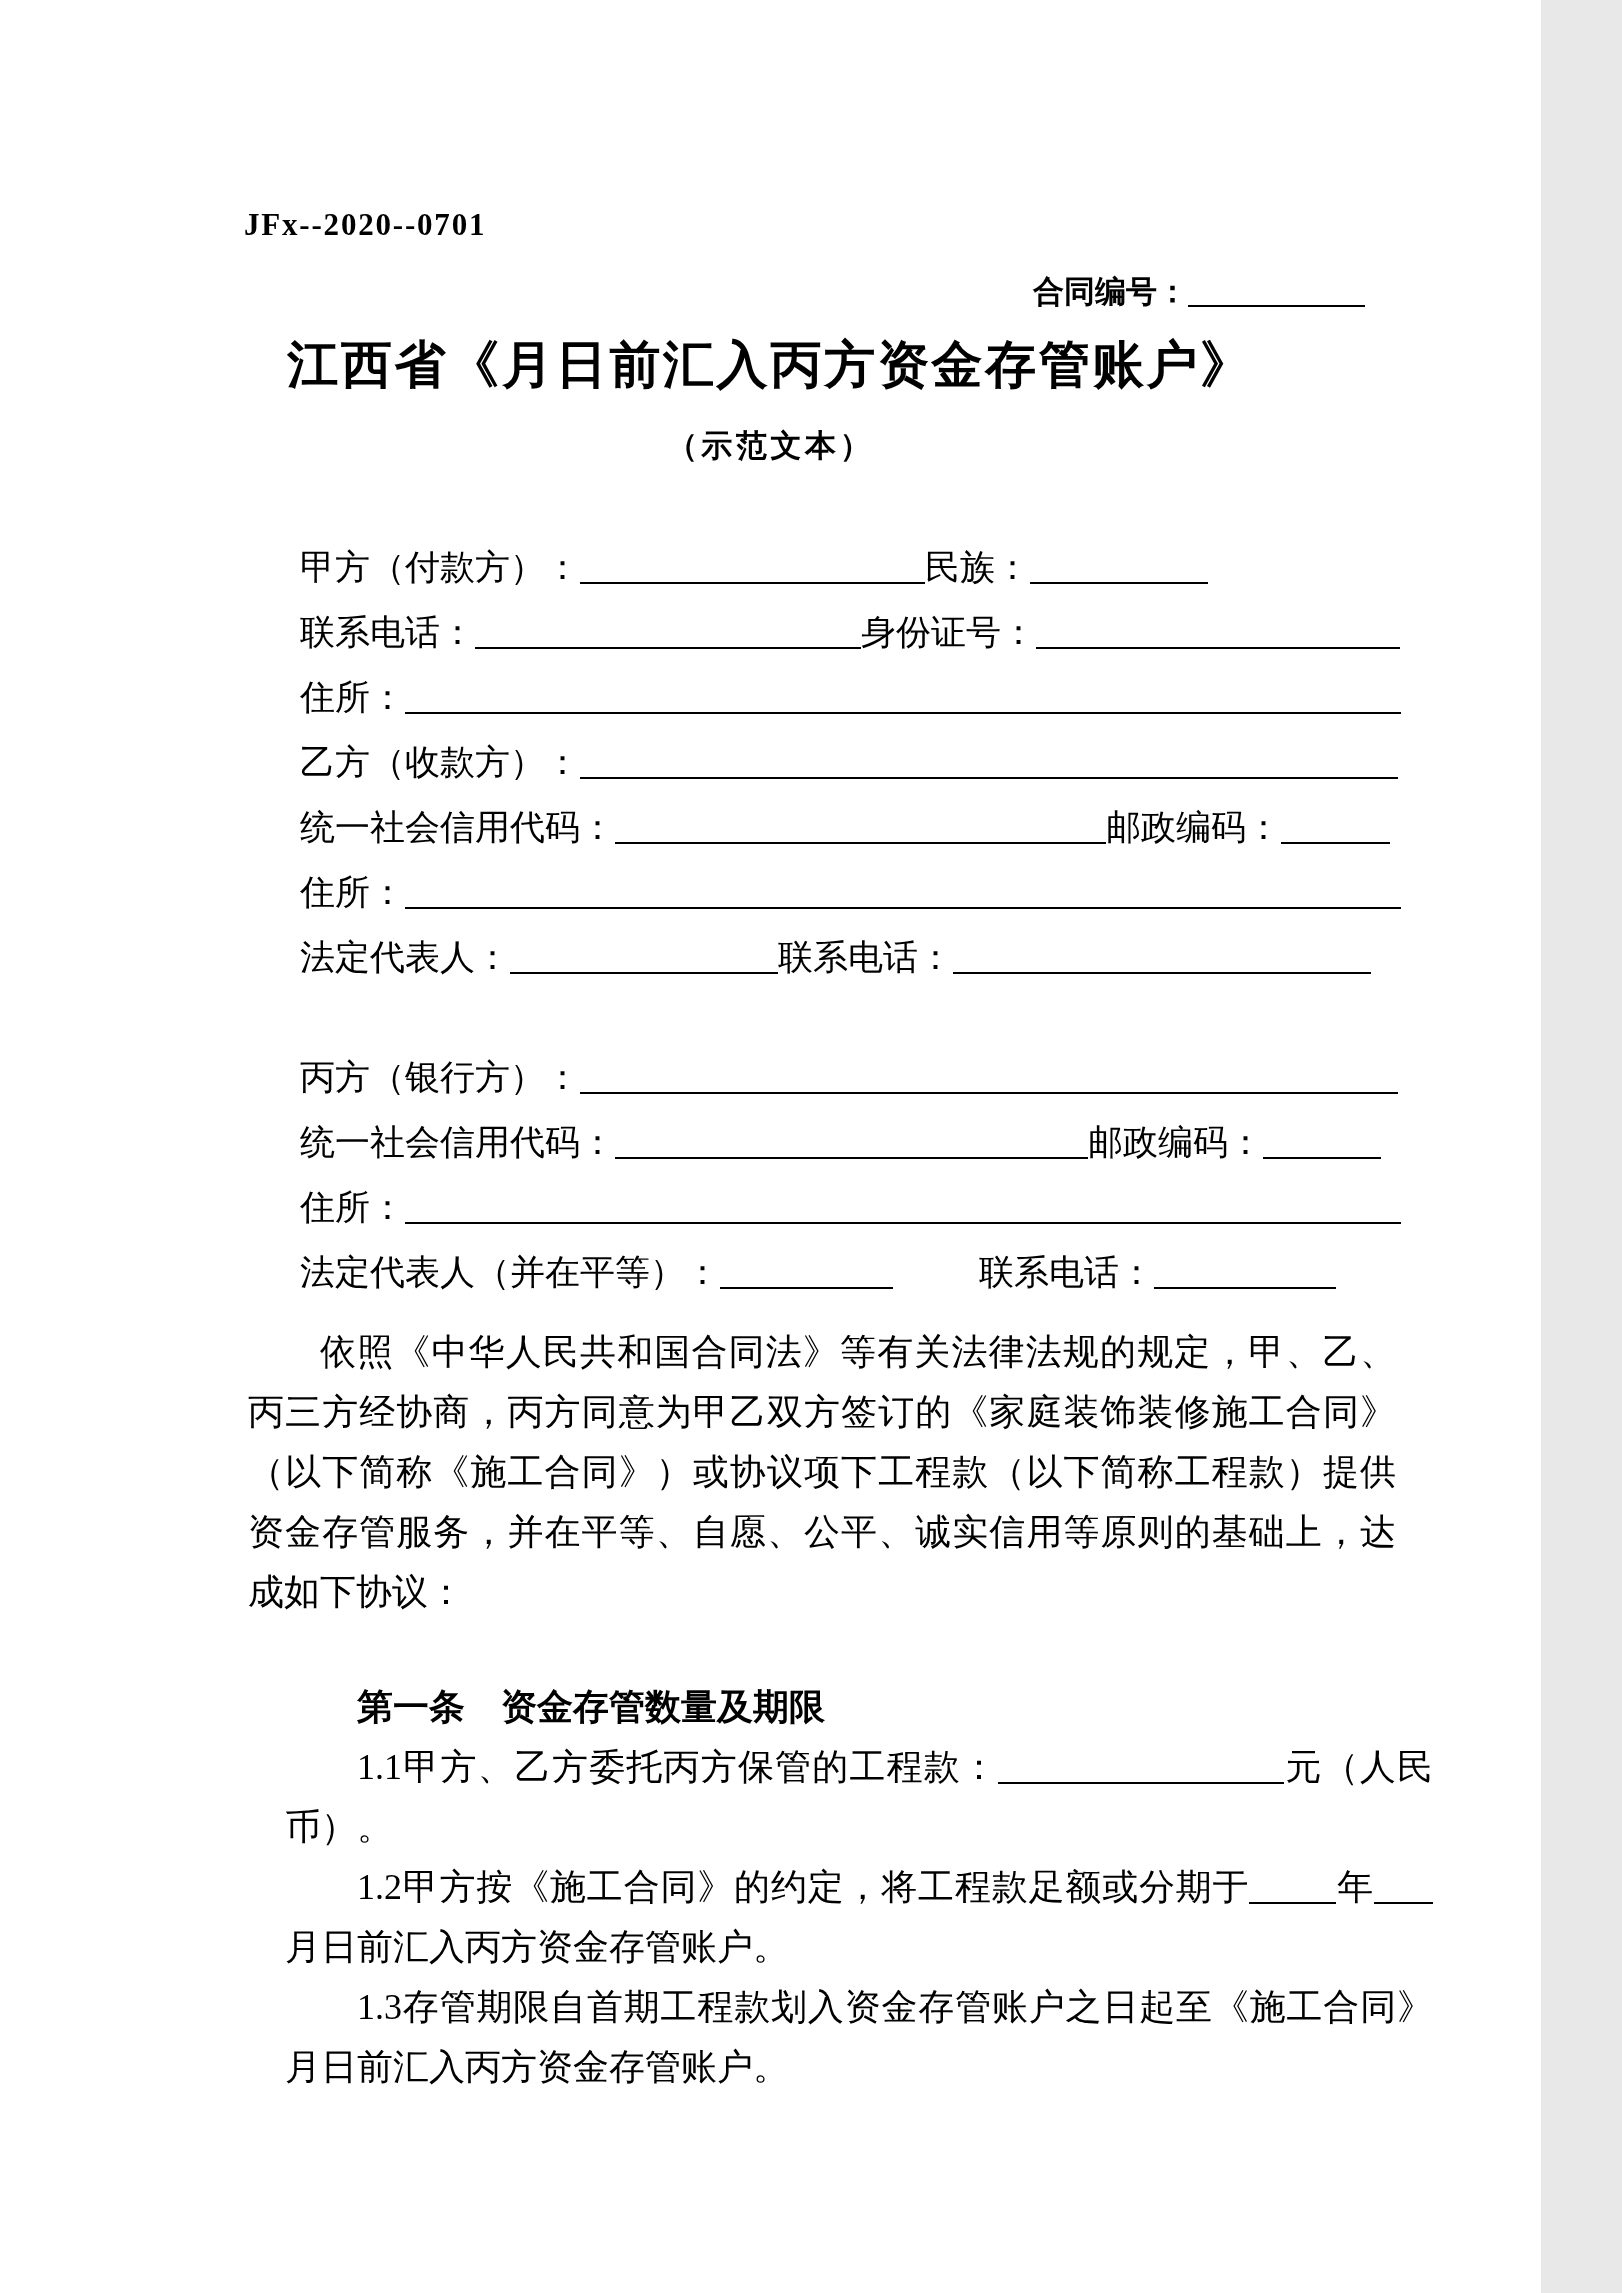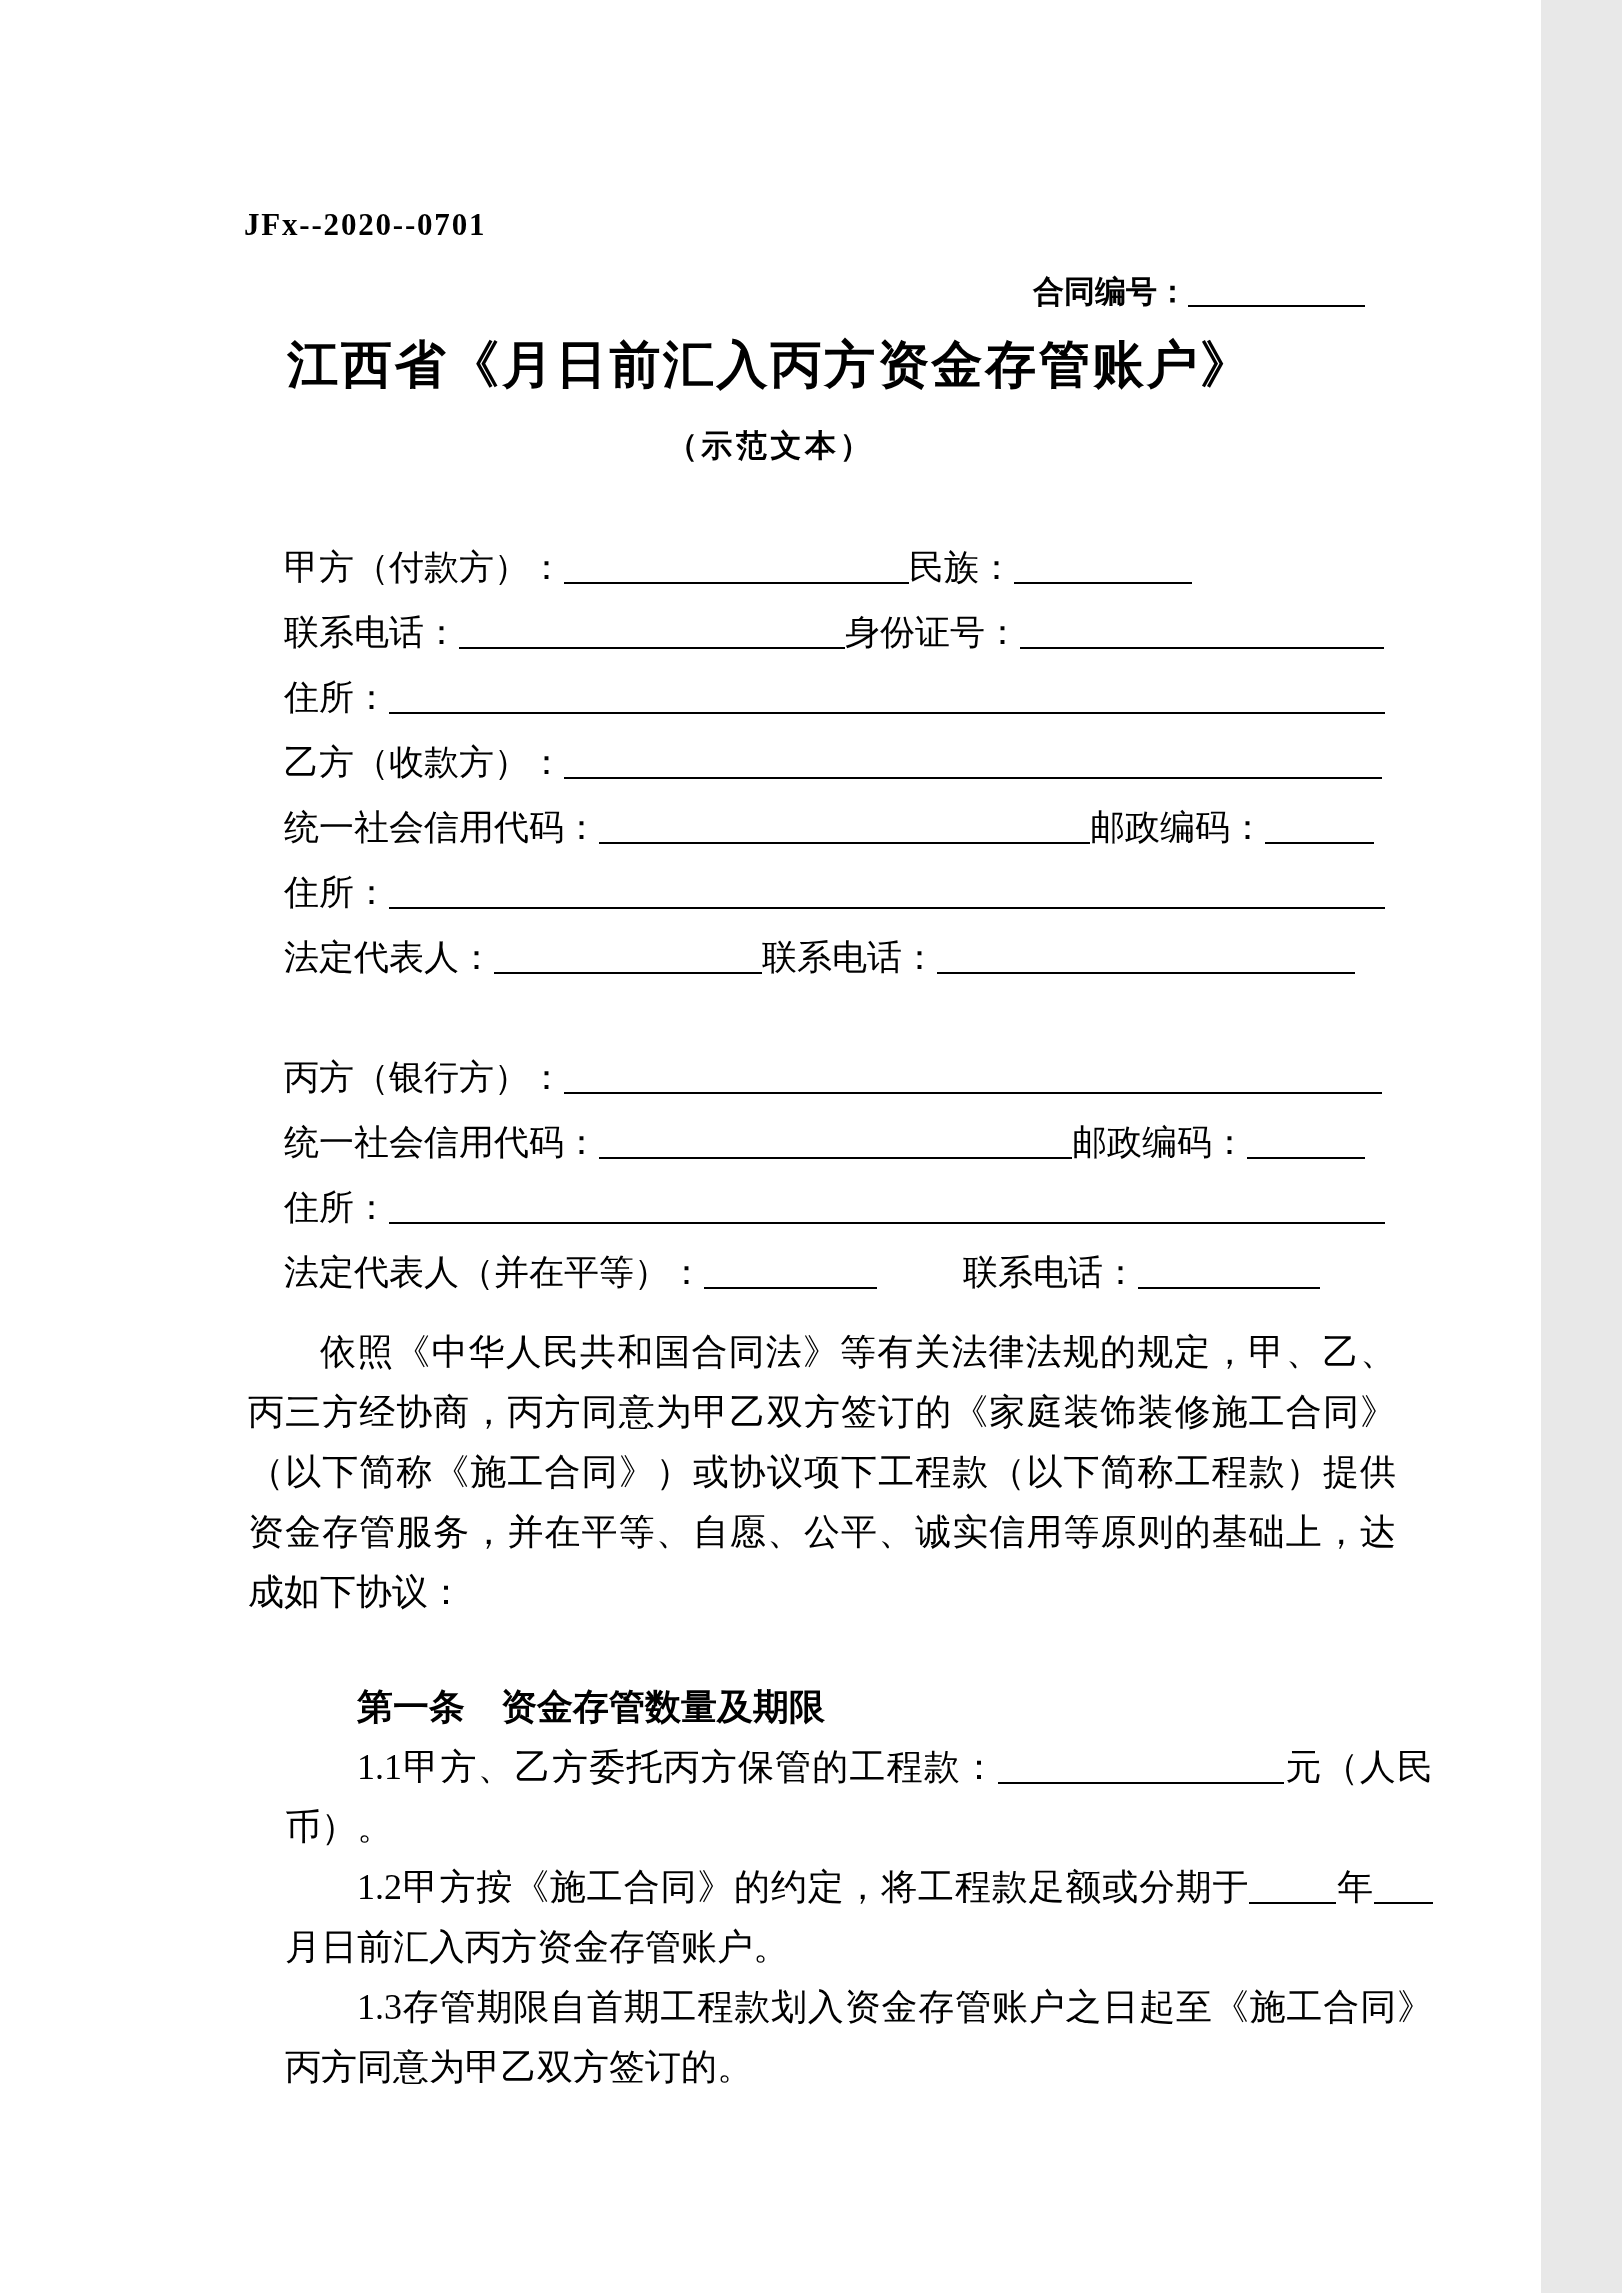--- a/index.html
+++ b/index.html
@@ -34,21 +34,21 @@
     border-bottom:2.7px solid #000;
     height:1em;
     position:relative;top:4.5px;
   }
   .w65{width:59px}.w96{width:87px}.w120{width:109px}.w130{width:118px}
   .w190{width:173px}.w195{width:177px}.w196{width:178px}.w200{width:182px}
   .w295{width:268px}.w315{width:286px}.w380{width:345px}.w400{width:364px}
   .w425{width:386px}.w460{width:418px}.w520{width:473px}.w540{width:491px}
   .w900{width:818px}.w1095{width:996px}
   .form{
-    position:absolute;left:284px;top:535px;
+    position:absolute;left:300px;top:535px;
     font-size:35px;
   }
   .form-row{height:65px;line-height:65px;white-space:nowrap;}
   .form-gap{height:55px;}
   .ml95{margin-left:86px;}
   .body-text{
     position:absolute;left:248px;width:1148px;
     font-size:36px;line-height:60px;
     text-align:justify;text-justify:inter-ideograph;
   }
@@ -128,17 +128,17 @@
   </div>
 
   <div class="body-text section1-block">
     <h2 class="sec-heading">第一条　资金存管数量及期限</h2>
     <p>
       <span>1.1甲方、乙方委托丙方保管的工程款：</span><span class="blank w315"></span><span>元（人民币）。</span>
     </p>
     <p>
       <span>1.2甲方按《施工合同》的约定，将工程款足额或分期于</span><span class="blank w96"></span><span>年</span><span class="blank w65"></span><span>月日前汇入丙方资金存管账户。</span>
     </p>
-    <p>1.3存管期限自首期工程款划入资金存管账户之日起至《施工合同》丙方同意为甲乙双方签订的。</p>
+    <p>1.3存管期限自首期工程款划入资金存管账户之日起至《施工合同》月日前汇入丙方资金存管账户。</p>
   </div>
 
 </div>
 
 
 </body></html>

